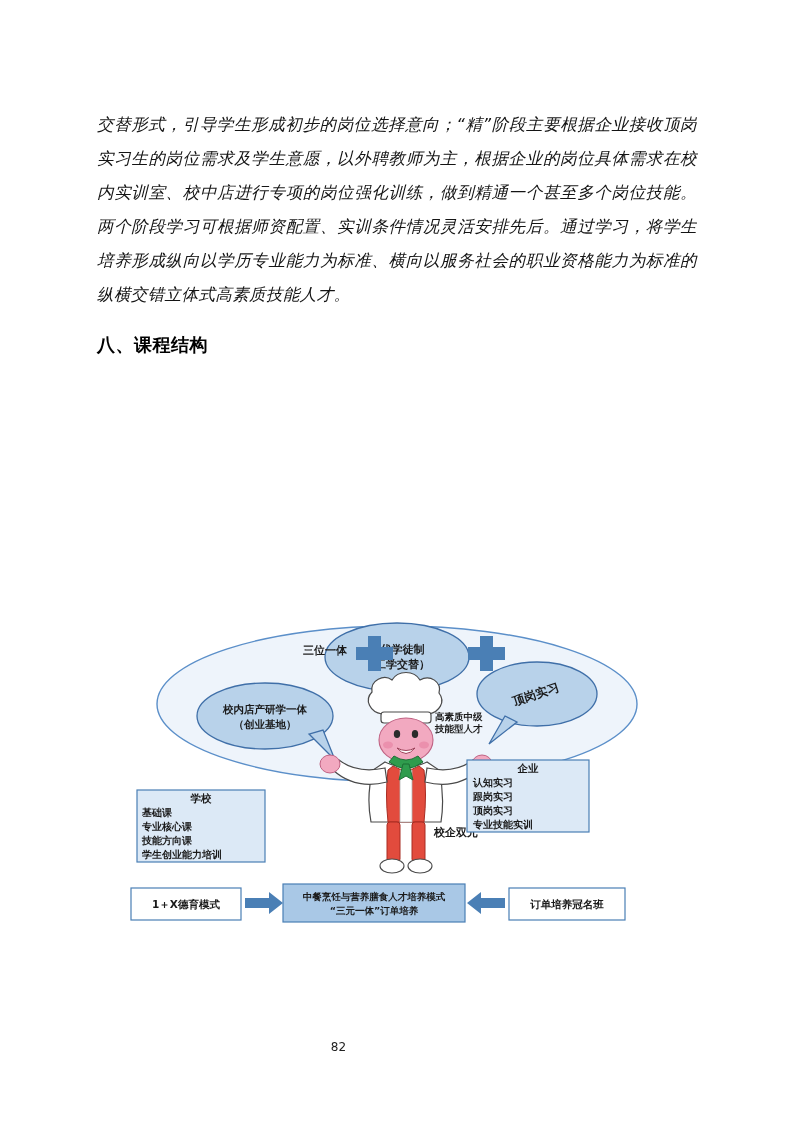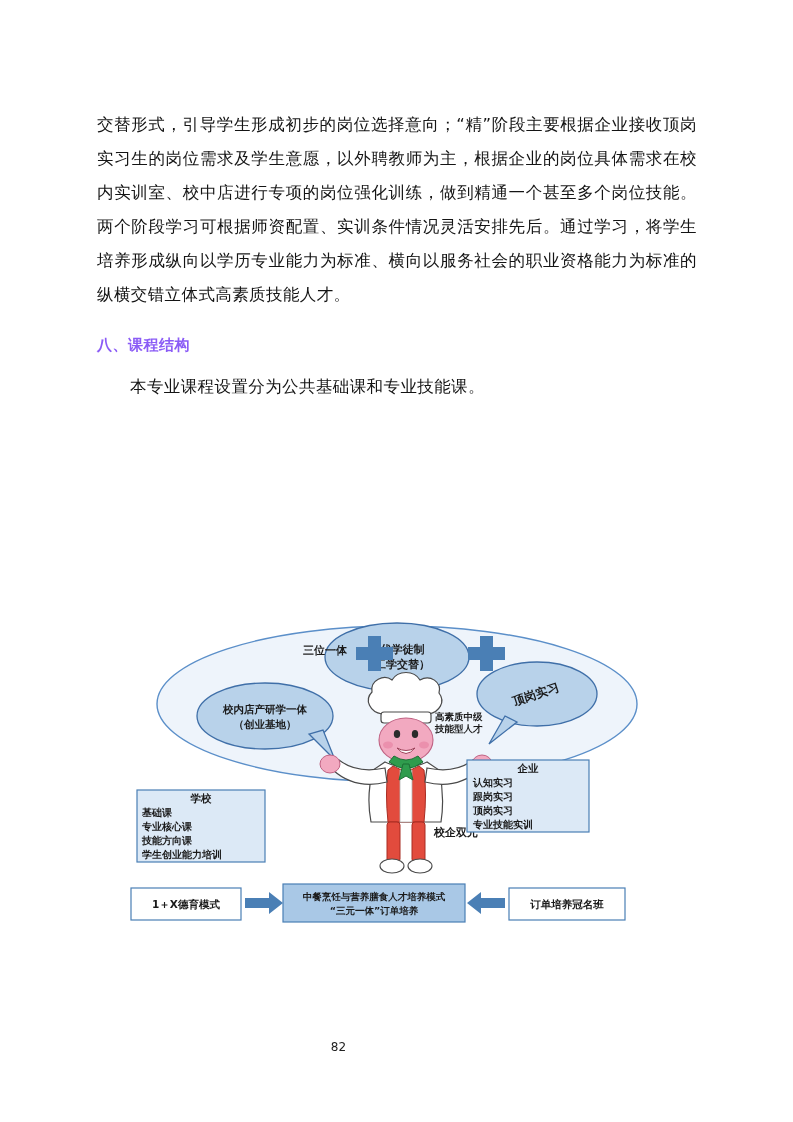--- a/index.html
+++ b/index.html
@@ -33,29 +33,30 @@
     font-size: 16.5px;
     line-height: 34px;
     letter-spacing: 0.4px;
     text-align: justify;
     color: #141414;
   }
   p.indent {
     text-indent: 33px;
   }
   h2.section-title {
-    font-size: 15px;
+    font-size: 18px;
     font-weight: bold;
     margin: 16px 0 8px 0;
     line-height: 34px;
     letter-spacing: 0.5px;
-    color: #8b5cf6;
+    color: #000000;
   }
   .para-block p {
     margin: 0;
+    font-style: italic;
   }
   .figure {
     position: absolute;
     left: 97px;
     top: 612px;
     width: 600px;
     height: 360px;
   }
   .figure svg { display: block; }
   .page-number {
@@ -80,21 +81,20 @@
 
   <div class="content">
 
     <div class="para-block">
       <p class="body-text">交替形式，引导学生形成初步的岗位选择意向；“精”阶段主要根据企业接收顶岗实习生的岗位需求及学生意愿，以外聘教师为主，根据企业的岗位具体需求在校内实训室、校中店进行专项的岗位强化训练，做到精通一个甚至多个岗位技能。两个阶段学习可根据师资配置、实训条件情况灵活安排先后。通过学习，将学生培养形成纵向以学历专业能力为标准、横向以服务社会的职业资格能力为标准的纵横交错立体式高素质技能人才。</p>
     </div>
 
     <h2 class="section-title">八、课程结构</h2>
 
     <div class="para-block">
-      <p class="body-text indent">本专业课程设置分为公共基础课和专业技能课。</p>
     </div>
 
   </div>
 
   <div class="figure">
     <svg width="600" height="360" viewBox="0 0 600 360" xmlns="http://www.w3.org/2000/svg">
 
       <ellipse cx="300" cy="92" rx="240" ry="78" fill="#eef4fb" stroke="#5b8fc9" stroke-width="1.4"></ellipse>
 
       <g>

